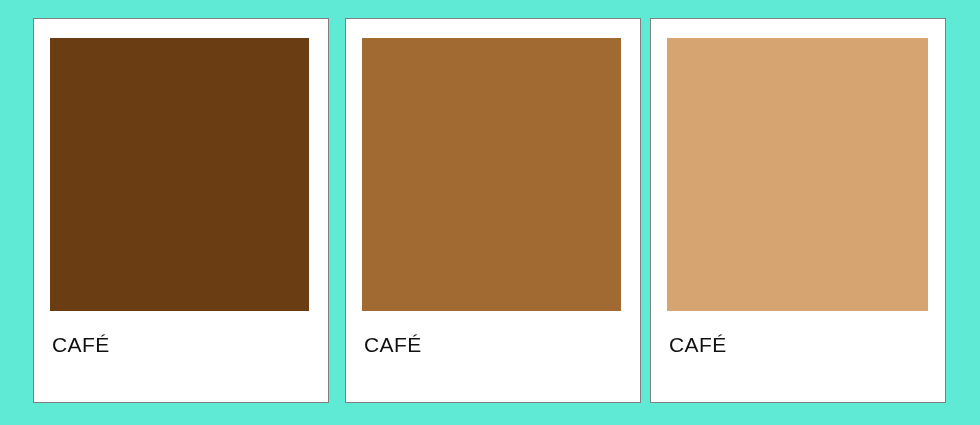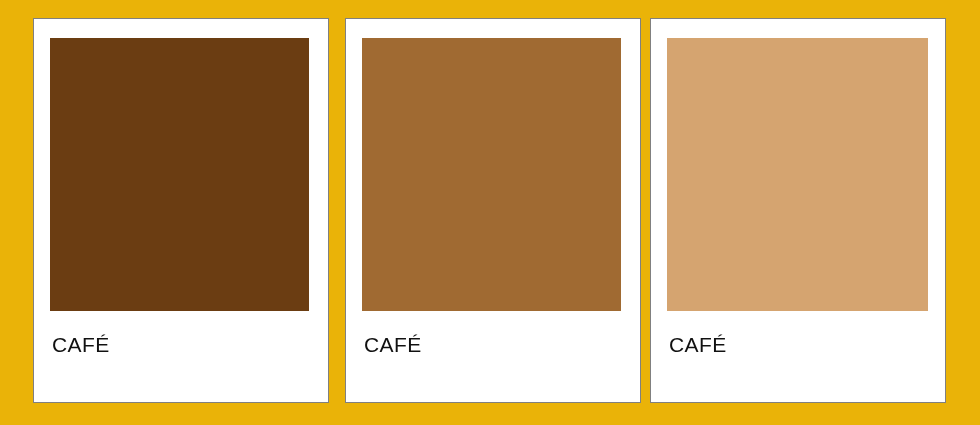--- a/index.html
+++ b/index.html
@@ -11,21 +11,21 @@
     height: 425px;
     background: #ffffff;
     font-family: "Liberation Sans", sans-serif;
     overflow: hidden;
   }
 
   .palette-board {
     position: relative;
     width: 980px;
     height: 425px;
-    background: #eab308;
+    background: #5eead4;
   }
 
   .swatch-card {
     position: absolute;
     top: 18px;
     width: 296px;
     height: 385px;
     background: #ffffff;
     border: 1px solid #808080;
     box-sizing: border-box;

